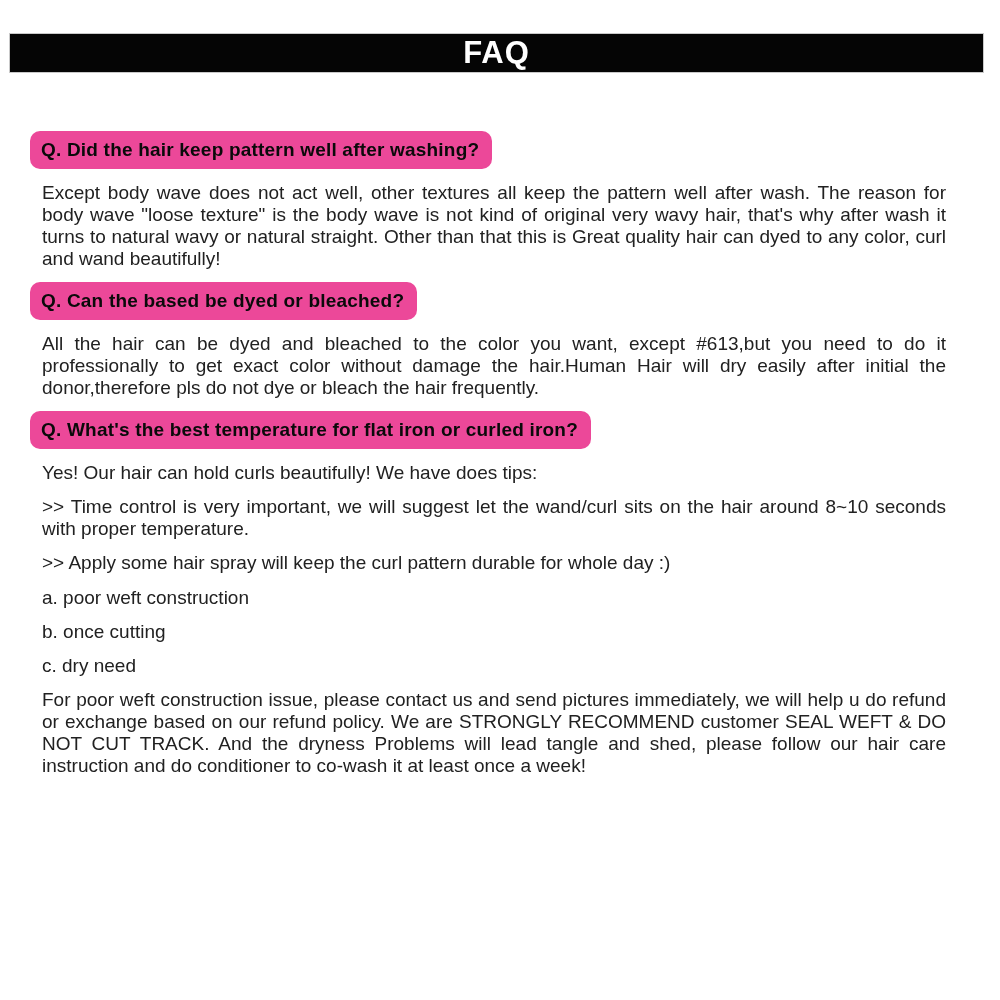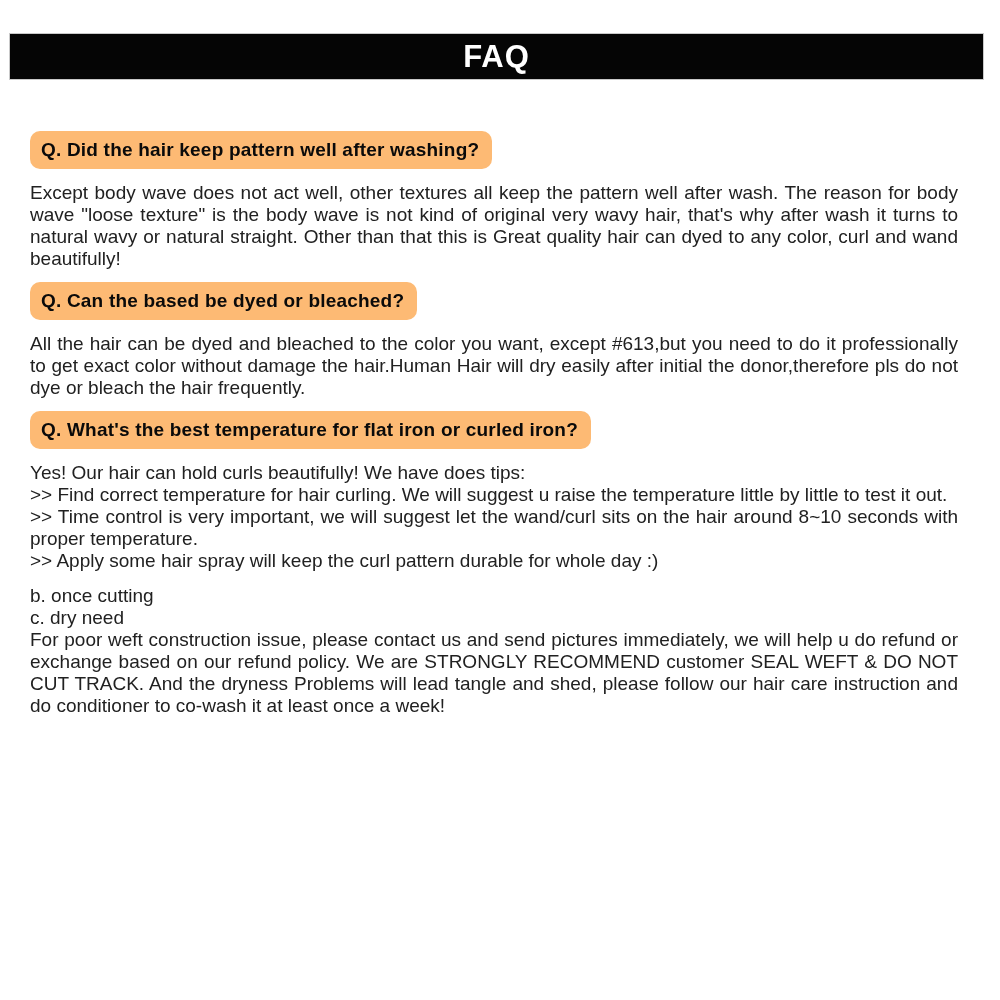--- a/index.html
+++ b/index.html
@@ -16,21 +16,21 @@
   .page {
     width: 1000px;
     height: 1000px;
     position: relative;
   }
   .header-bar {
     position: absolute;
     left: 9px;
     right: 16px;
     top: 33px;
-    height: 47px;
+    height: 40px;
     background: #050505;
     border: 1px solid #c9c9c9;
     display: flex;
     align-items: center;
     justify-content: center;
   }
   .header-bar .title {
     color: #ffffff;
     font-size: 31px;
     font-weight: bold;
@@ -40,60 +40,60 @@
     position: absolute;
     top: 131px;
     left: 30px;
     right: 42px;
   }
   .faq-item {
     margin-bottom: 12px;
   }
   .question {
     display: inline-block;
-    background: #fdba74;
+    background: #ec4899;
     border-radius: 10px;
     padding: 8px 13px 8px 11px;
     font-size: 19px;
     line-height: 22px;
     font-weight: bold;
     color: #0a0a0a;
     letter-spacing: 0.2px;
   }
   .answer {
     margin-top: 13px;
     font-size: 19px;
     line-height: 22px;
     text-align: justify;
     color: #212121;
   }
   .answer p {
-    margin: 0;
+    margin: 12px;
   }
 </style>
 </head>
 <body>
 
 <div class="page">
   <header class="header-bar">
     <span class="title">FAQ</span>
   </header>
   <main class="content">
       <section class="faq-item"><h2 class="question">Q. Did the hair keep pattern well after washing?</h2><div class="answer">
           <p>Except body wave does not act well, other textures all keep the pattern well after wash. The reason for body wave "loose texture" is the body wave is not kind of original very wavy hair, that's why after wash it turns to natural wavy or natural straight. Other than that this is Great quality hair can dyed to any color, curl and wand beautifully!</p>
         </div></section>
       <section class="faq-item"><h2 class="question">Q. Can the based be dyed or bleached?</h2><div class="answer">
           <p>All the hair can be dyed and bleached to the color you want, except #613,but you need to do it professionally to get exact color without damage the hair.Human Hair will dry easily after initial the donor,therefore pls do not dye or bleach the hair frequently.</p>
         </div></section>
       <section class="faq-item"><h2 class="question">Q. What's the best temperature for flat iron or curled iron?</h2></section>
       <section class="faq-item"><div class="answer">
           <p>Yes! Our hair can hold curls beautifully! We have does tips:</p>
-          <p>&gt;&gt; Find correct temperature for hair curling. We will suggest u raise the temperature little by little to test it out.</p>
           <p>&gt;&gt; Time control is very important, we will suggest let the wand/curl sits on the hair around 8~10 seconds with proper temperature.</p>
           <p>&gt;&gt; Apply some hair spray will keep the curl pattern durable for whole day :)</p>
         </div></section>
       <section class="faq-item"><div class="answer">
+          <p>a. poor weft construction</p>
           <p>b. once cutting</p>
           <p>c. dry need</p>
           <p>For poor weft construction issue, please contact us and send pictures immediately, we will help u do refund or exchange based on our refund policy. We are STRONGLY RECOMMEND customer SEAL WEFT &amp; DO NOT CUT TRACK. And the dryness Problems will lead tangle and shed, please follow our hair care instruction and do conditioner to co-wash it at least once a week!</p>
         </div></section>
     </main>
 </div>
 
 </body></html>

